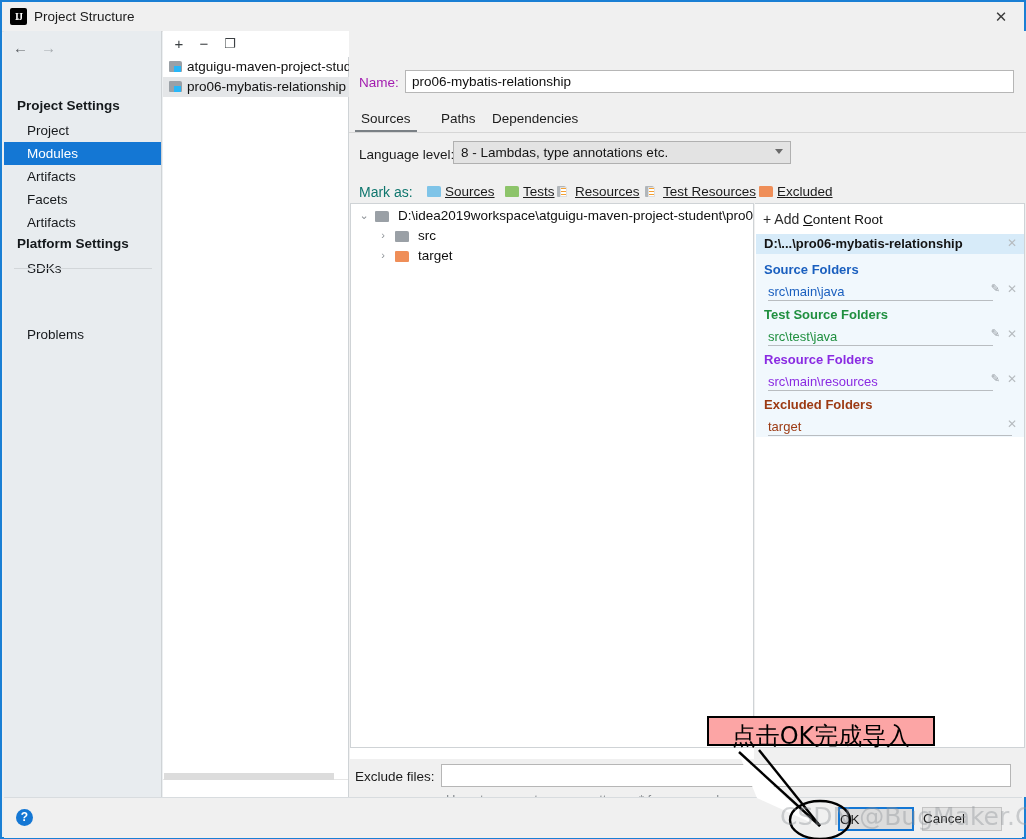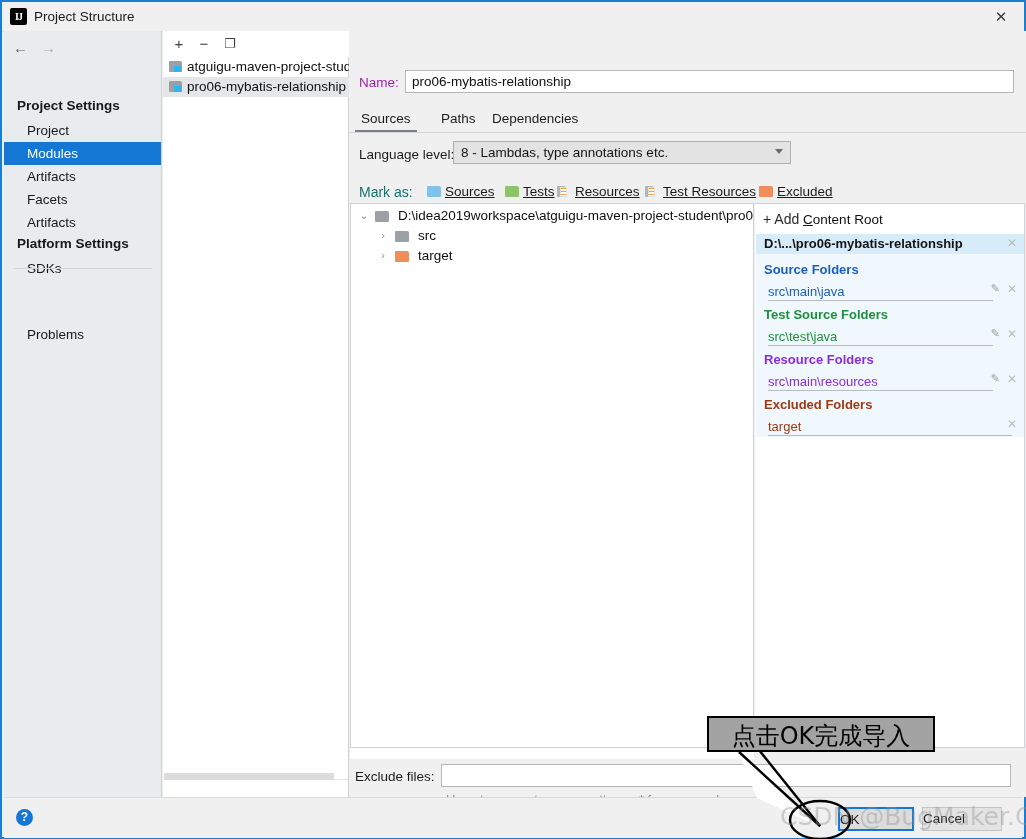--- a/index.html
+++ b/index.html
@@ -502,22 +502,22 @@
   }
   #cancel-btn {
     right: 20px;
     width: 80px;
   }
   
   #anno-box {
     position: absolute;
     left: 705px; top: 714px;
     width: 228px;
-    height: 36px;
-    background: #a3a3a3;
+    height: 30px;
+    background: #fca5a5;
     border: 2px solid #000000;
     box-sizing: border-box;
     z-index: 40;
   }
   #anno-text {
     position: absolute;
     left: 0; top: 0;
     width: 224px;
     height: 37px;
     line-height: 37px;

